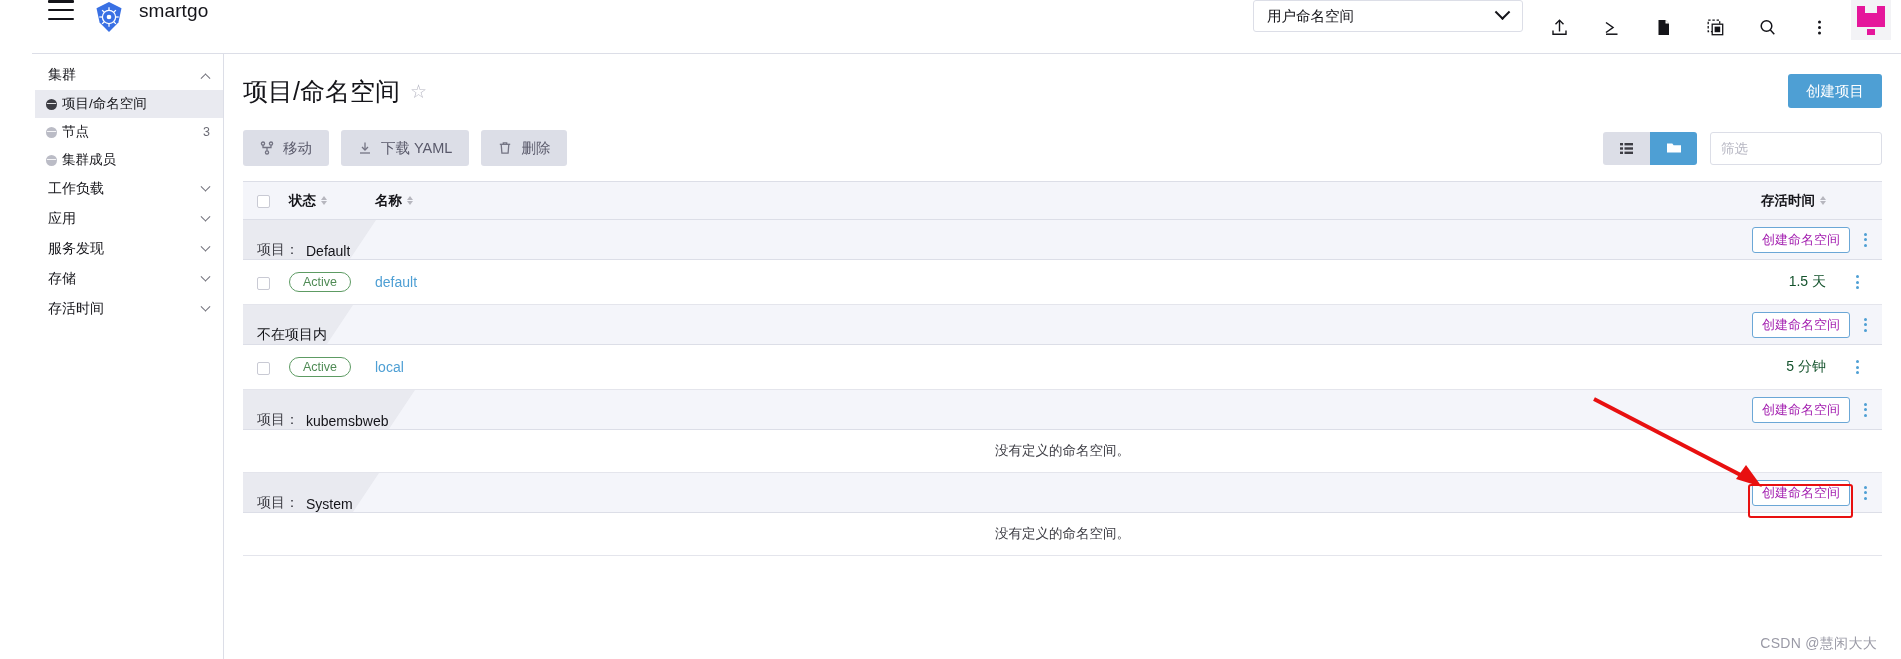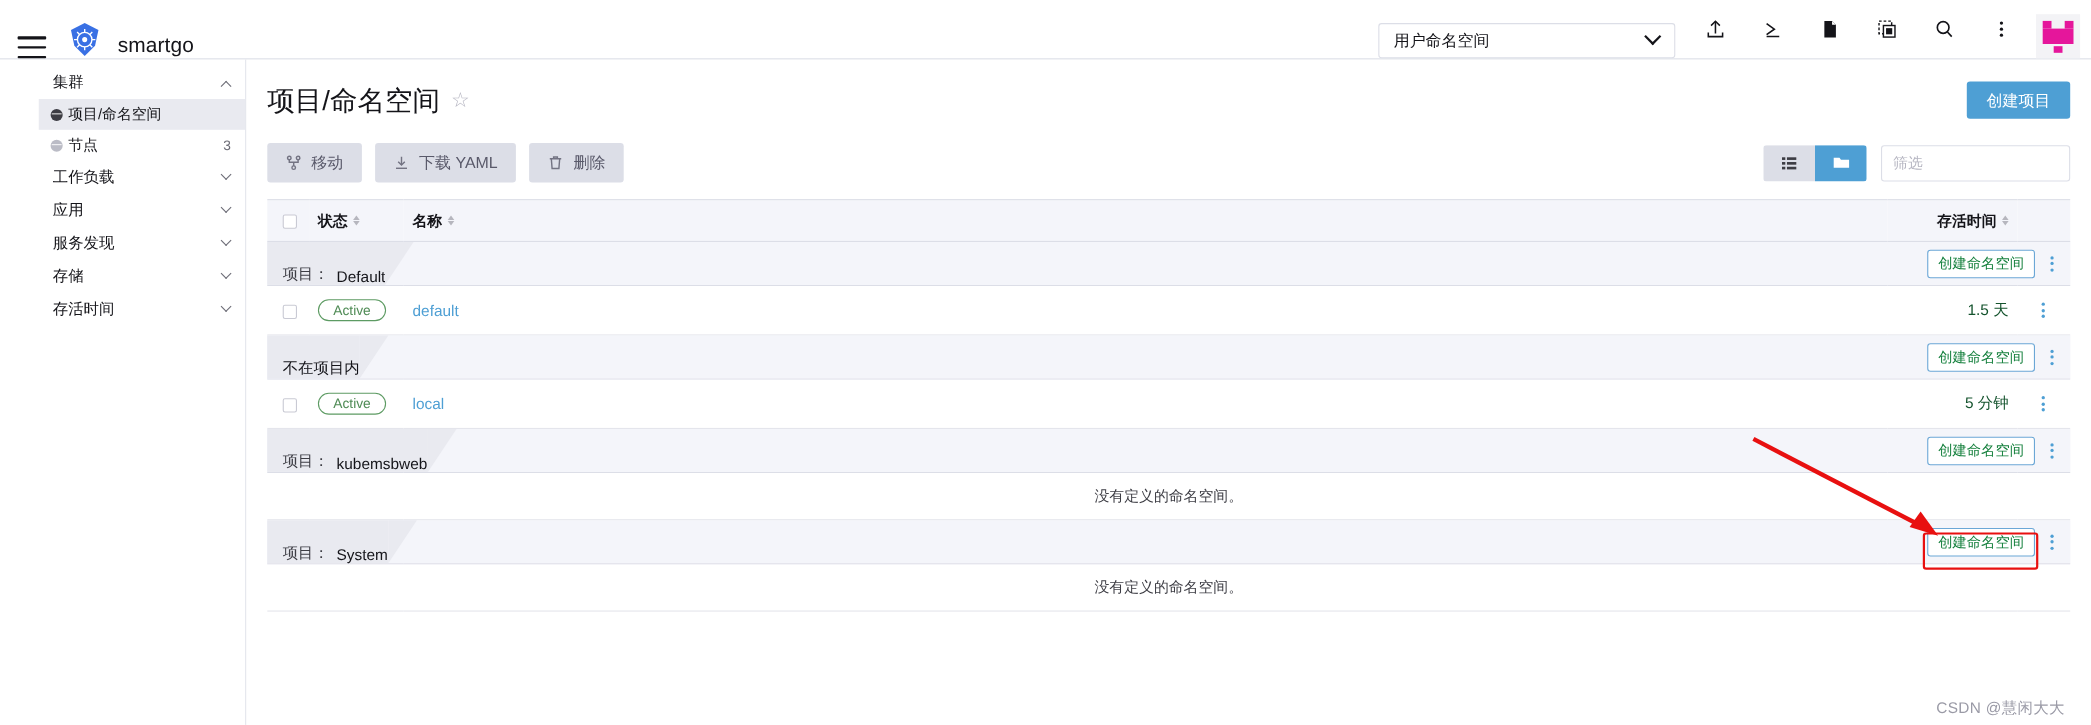--- a/index.html
+++ b/index.html
@@ -10,24 +10,25 @@
     overflow: hidden;
     background: #fff;
     font-family: "Liberation Sans", "DejaVu Sans", sans-serif;
     color: #141419;
   }
   .app { width: 1901px; height: 659px; display: flex; flex-direction: column; }
 
   
   .header {
     height: 54px; min-height: 54px;
-    display: flex; align-items: flex-end;
+    display: flex; align-items: flex-start;
     background: #fff;
     border-bottom: 1px solid #dcdee7;
     position: relative;
+    margin-left: 32px;
   }
   .hamburger {
     width: 26px; height: 20px;
     margin-left: 16px; margin-right: 18px;
     display: flex; flex-direction: column; justify-content: space-between;
     cursor: pointer;
   }
   .hamburger span { display: block; height: 2.5px; background: #141419; border-radius: 1px; }
   .k8s-logo { width: 34px; height: 34px; flex: 0 0 34px; }
   .brand-name {
@@ -175,21 +176,21 @@
   .group-tab::after {
     content: ""; position: absolute; right: -26px; top: 0;
     width: 0; height: 0;
     border-top: 39px solid #e9eaf0;
     border-right: 26px solid transparent;
   }
   .group-tab .gkey { color: #3d3d44; }
   .group-tab .gval { margin-left: 7px; }
   .group-bar .gspacer { flex: 1 1 auto; }
   .btn-outline {
-    border: 1px solid #6ba7d6; color: #15803d; background: #fff;
+    border: 1px solid #6ba7d6; color: #a21caf; background: #fff;
     border-radius: 3px; height: 26px; padding: 0 9px; font-size: 13px;
     cursor: pointer; white-space: nowrap; font-family: inherit;
   }
   .kebab {
     width: 30px; height: 30px; display: flex; flex-direction: column;
     align-items: center; justify-content: center; gap: 2.5px; cursor: pointer;
     flex: 0 0 30px; margin-right: 2px;
   }
   .kebab i { width: 3px; height: 3px; border-radius: 50%; background: #4e9fd4; display: block; }
 
@@ -337,20 +338,25 @@
         <span class="label">项目/命名空间</span>
         <span class="nav-count"></span>
       </div>
 
       <div class="nav-item">
         <span class="nav-dot"></span>
         <span class="label">节点</span>
         <span class="nav-count">3</span>
       </div>
 
+      <div class="nav-item">
+        <span class="nav-dot"></span>
+        <span class="label">集群成员</span>
+        <span class="nav-count"></span>
+      </div>
 
       <div class="nav-group">
         <span class="label">工作负载</span>
         <span class="caret down"></span>
       </div>
       <div class="nav-group">
         <span class="label">应用</span>
         <span class="caret down"></span>
       </div>
       <div class="nav-group">

